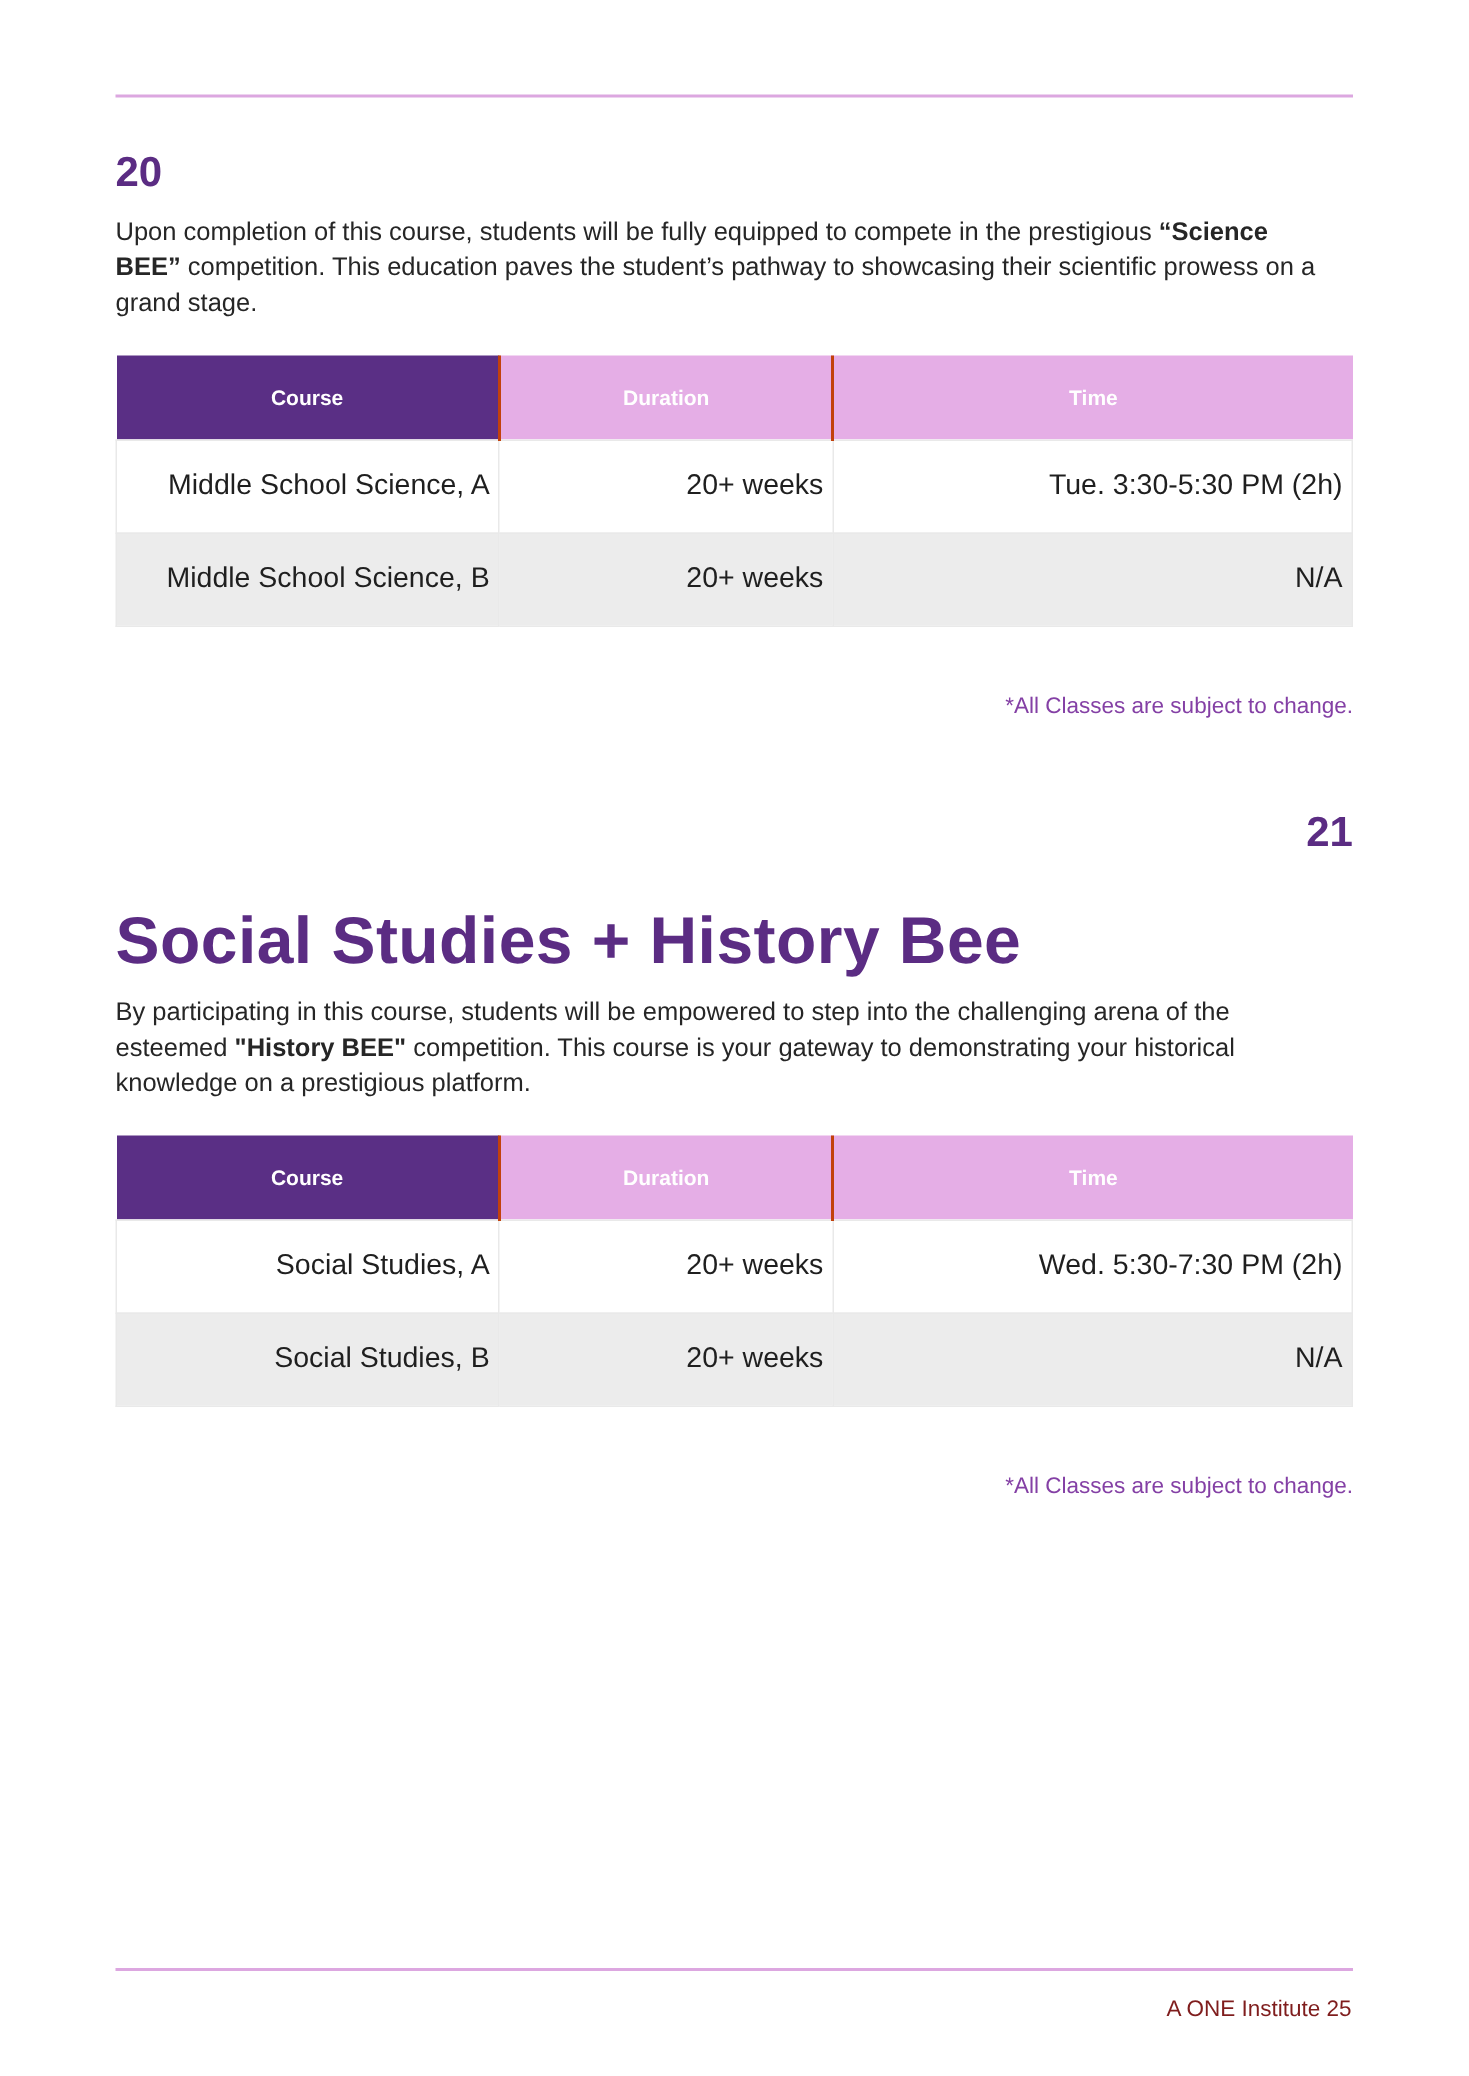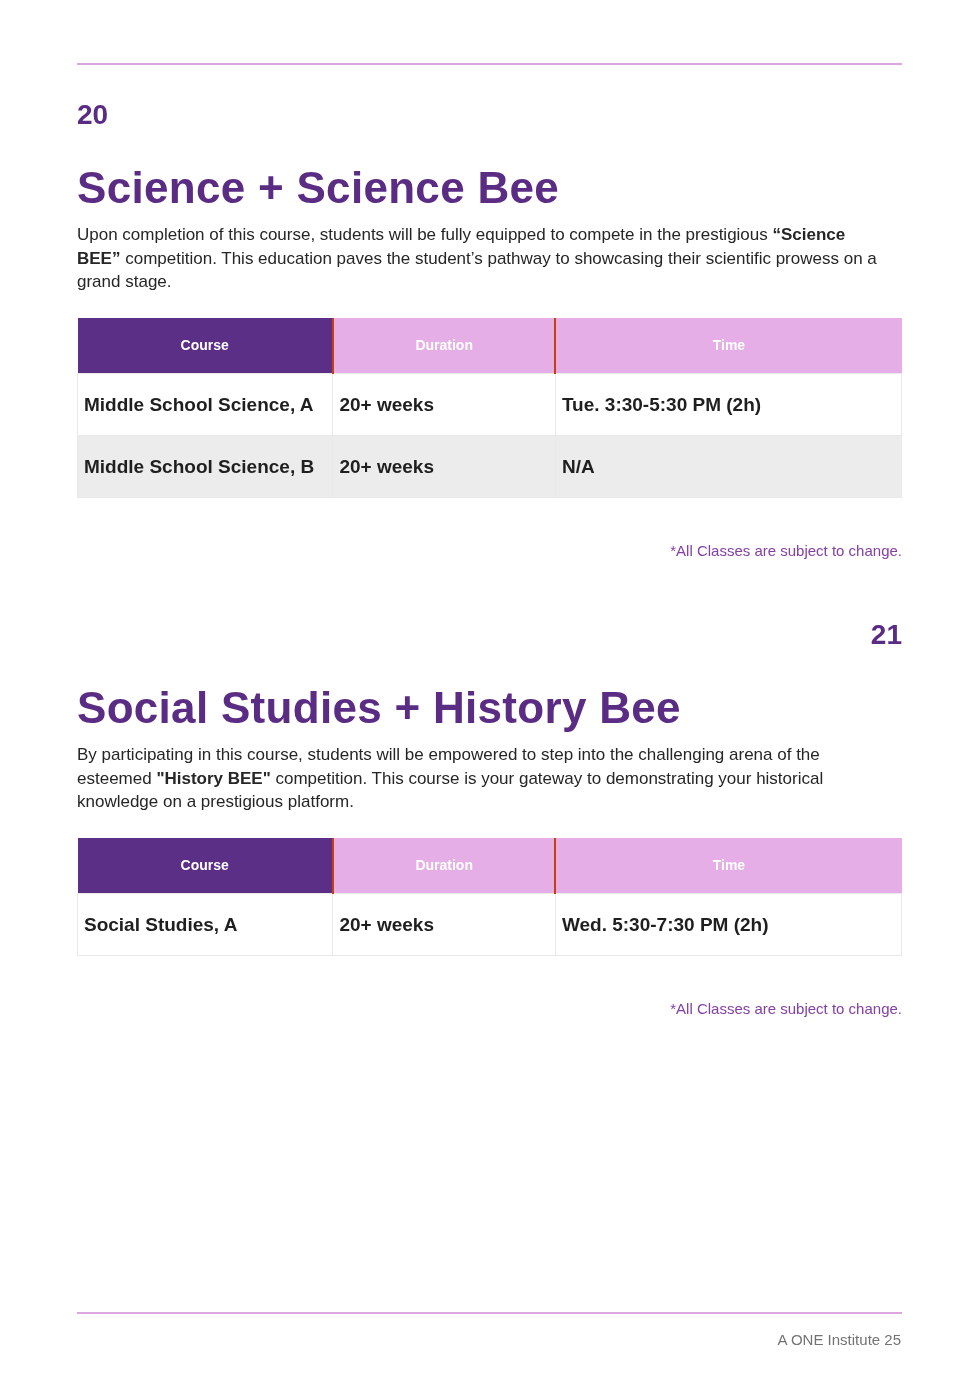--- a/index.html
+++ b/index.html
@@ -62,26 +62,25 @@
     font-weight: bold;
     color: #ffffff;
     text-align: center;
     padding: 0 6px;
   }
   .th-dark { background: #5a2f85; }
   .th-light { background: #e5aee6; border-left: 2px solid #c2410c; }
   .course-table td {
     height: 62px;
     font-size: 19px;
-    text-align: left;
+    text-align: right;
     color: #1f1f1f;
     background: #ffffff;
     border: 1px solid #e9e9e9;
     padding: 0 6px;
-    font-weight: bold;
   }
   .row-alt td { background: #ececec; }
 
   .note {
     margin-top: 44px;
     text-align: right;
     font-size: 15px;
     color: #8440a5;
   }
   .section-2 .section-number { margin-top: 60px; text-align: right; }
@@ -90,35 +89,34 @@
     position: absolute;
     left: 77px;
     right: 77px;
     bottom: 70px;
   }
   .footer-text {
     position: absolute;
     right: 78px;
     bottom: 36px;
     font-size: 15px;
-    color: #737373;
+    color: #7f1d1d;
   }
 </style>
 </head>
 <body>
 
 <div class="page">
 
   <div class="rule rule-top"></div>
 
   <div class="content">
 
     <div class="section section-1">
       <div class="section-number">20</div>
-      <h1 class="section-title">Science + Science Bee</h1>
       <p class="description"><span>Upon completion of this course, students will be fully equipped to compete in the prestigious </span><span class="hl">“Science BEE”</span><span> competition. This education paves the student’s pathway to showcasing their scientific prowess on a grand stage.</span></p>
 
       <table class="course-table">
         <colgroup>
           <col class="col-course">
           <col class="col-duration">
           <col class="col-time">
         </colgroup>
         <thead>
           <tr>
@@ -161,20 +159,25 @@
             <th class="th-light">Duration</th>
             <th class="th-light">Time</th>
           </tr>
         </thead>
         <tbody>
           <tr>
             <td>Social Studies, A</td>
             <td>20+ weeks</td>
             <td>Wed. 5:30-7:30 PM (2h)</td>
           </tr>
+          <tr class="row-alt">
+            <td>Social Studies, B</td>
+            <td>20+ weeks</td>
+            <td>N/A</td>
+          </tr>
         </tbody>
       </table>
 
       <div class="note">*All Classes are subject to change.</div>
     </div>
 
   </div>
 
   <div class="rule footer-rule"></div>
   <div class="footer-text">A ONE Institute 25</div>

